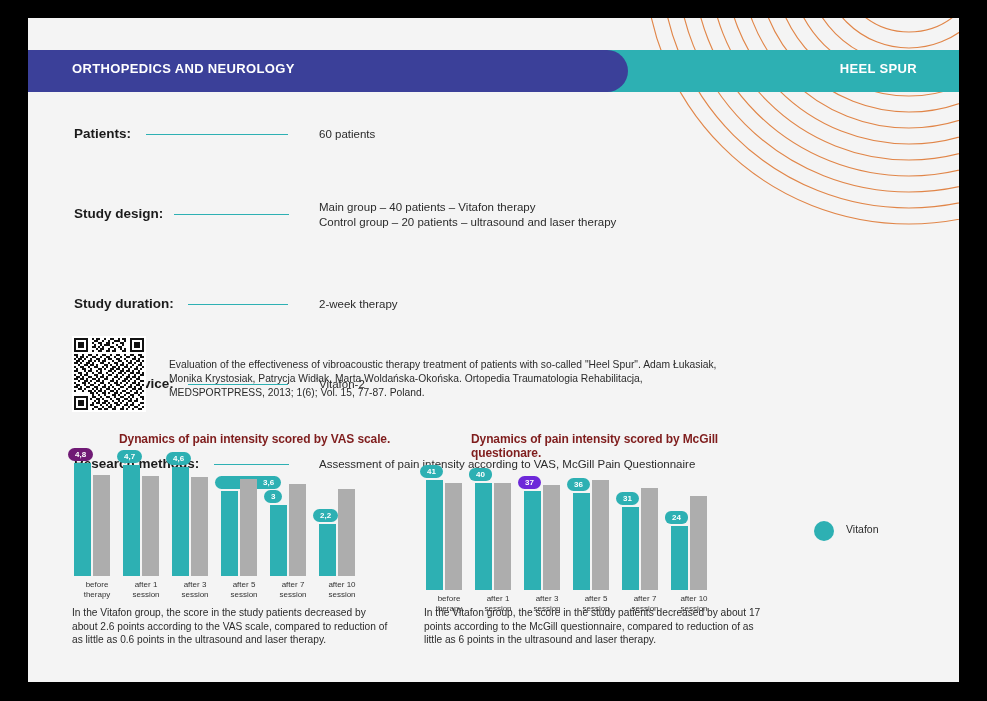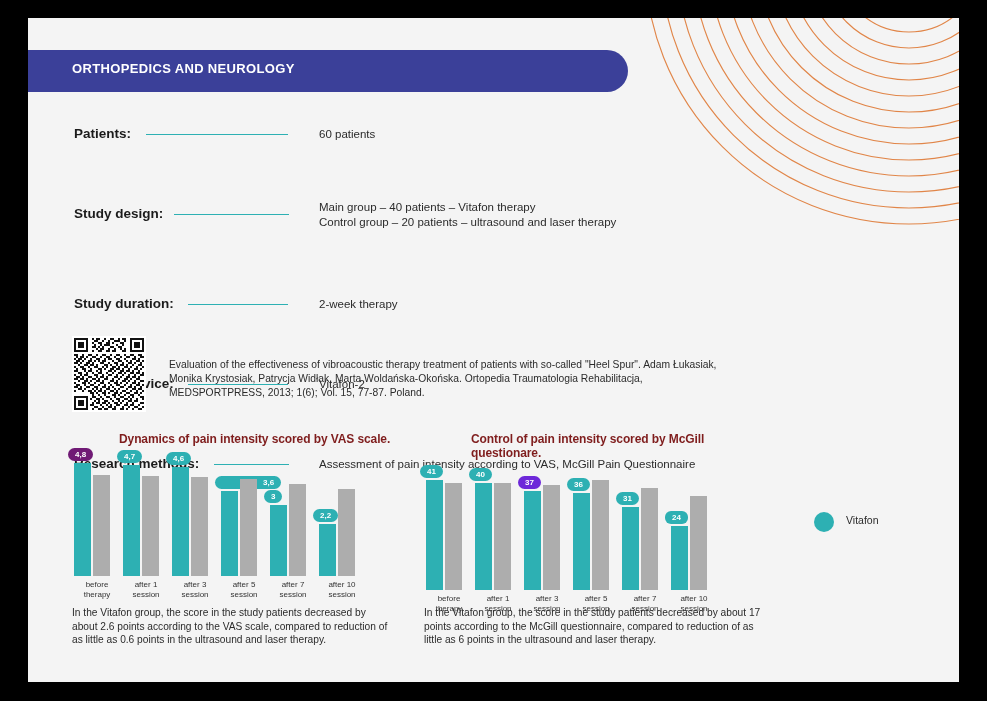--- a/index.html
+++ b/index.html
@@ -88,21 +88,21 @@
     font-size:8px;color:#333;line-height:10px;
   }
   .conclusion{
     position:absolute;top:588px;font-size:10.2px;color:#2b2b2b;line-height:13.6px;
   }
   .conclusion.left{left:44px;width:320px;}
   .conclusion.right{left:396px;width:340px;}
 
   
   .legend{position:absolute;left:786px;top:494px;width:140px;}
-  .lrow{position:relative;margin-bottom:26px;min-height:24px;}
+  .lrow{position:relative;margin-bottom:26px;min-height:24px;margin-top:9px;}
   .ldot{position:absolute;left:0;top:0;width:20px;height:20px;border-radius:50%;}
   .ldot.teal{background:#2db0b3;}
   .ldot.gray{background:#adadad;}
   .ltext{position:absolute;left:32px;top:2px;font-size:10.5px;color:#2b2b2b;line-height:13px;white-space:pre-line;}
 </style>
 </head>
 <body>
 
 <div class="screen">
   <div class="page">
@@ -123,20 +123,23 @@
           <circle cx="330" cy="92" r="200"></circle>
           <circle cx="330" cy="92" r="216"></circle>
           <circle cx="330" cy="92" r="232"></circle>
           <circle cx="330" cy="92" r="248"></circle>
           <circle cx="330" cy="92" r="264"></circle>
         </g>
       </svg>
     </div>
 
     <div class="headerband">
+      <div class="band-teal">
+        <div class="title-right">HEEL SPUR</div>
+      </div>
       <div class="band-blue">
         <div class="title">ORTHOPEDICS AND NEUROLOGY</div>
       </div>
     </div>
 
     <div class="details">
       <div class="drow r1">
         <span class="dlabel">Patients:</span>
         <span class="dline" style="left:72px;width:142px;"></span>
         <span class="dval">60 patients</span>
@@ -555,32 +558,32 @@
             <div class="bar teal" style="height: 51.92px; background: rgb(45, 176, 179);"></div>
             <span class="vallabel" style="background: rgb(45, 176, 179); bottom: 53.92px;">2,2</span>
             <div class="bar gray" style="height: 87.32px; background: rgb(173, 173, 173);"></div>
             <span class="catlabel" style="white-space: pre-line;">after 10
 session</span>
           </div>
         </div>
     </div>
 
     <div class="chart right">
-      <div class="chart-title">Control of pain intensity scored by McGill questionare.</div>
+      <div class="chart-title">Dynamics of pain intensity scored by McGill questionare.</div>
       <div class="plot" id="plot-mcgill">
           <div class="group" style="left: 0px;">
             <div class="bar teal" style="height: 109.955px; background: rgb(45, 176, 179);"></div>
             <span class="vallabel" style="background: rgb(45, 176, 179); bottom: 111.955px;">41</span>
             <div class="bar gray" style="height: 107.273px; background: rgb(173, 173, 173);"></div>
             <span class="catlabel" style="white-space: pre-line;">before
 therapy</span>
           </div>
           <div class="group" style="left: 49px;">
             <div class="bar teal" style="height: 107.273px; background: rgb(45, 176, 179);"></div>
-            <span class="vallabel" style="background: rgb(45, 176, 179); bottom: 109.273px;">40</span>
+            <span class="vallabel" style="background: rgb(45, 176, 179); bottom: 109.273px; border-radius: 6px;">40</span>
             <div class="bar gray" style="height: 107.273px; background: rgb(173, 173, 173);"></div>
             <span class="catlabel" style="white-space: pre-line;">after 1
 session</span>
           </div>
           <div class="group" style="left: 98px;">
             <div class="bar teal" style="height: 99.2273px; background: rgb(45, 176, 179);"></div>
             <span class="vallabel" style="background: #6d28d9; bottom: 101.227px; text-align: center;">37</span>
             <div class="bar gray" style="height: 104.591px; background: rgb(173, 173, 173);"></div>
             <span class="catlabel" style="white-space: pre-line;">after 3
 session</span>

